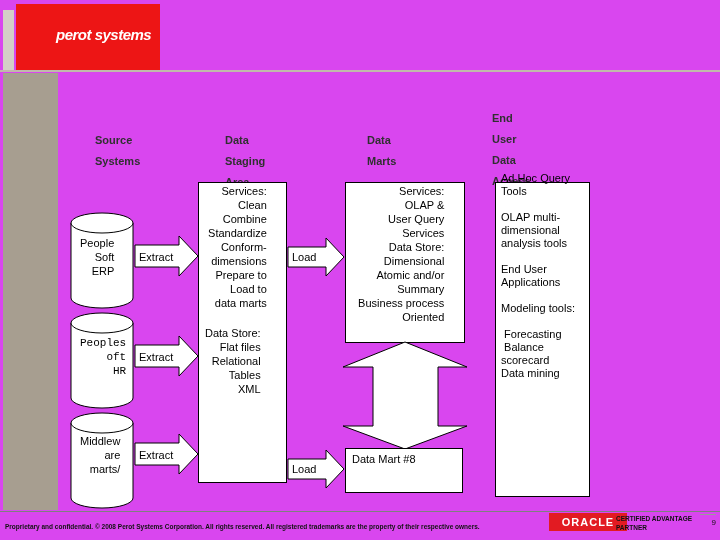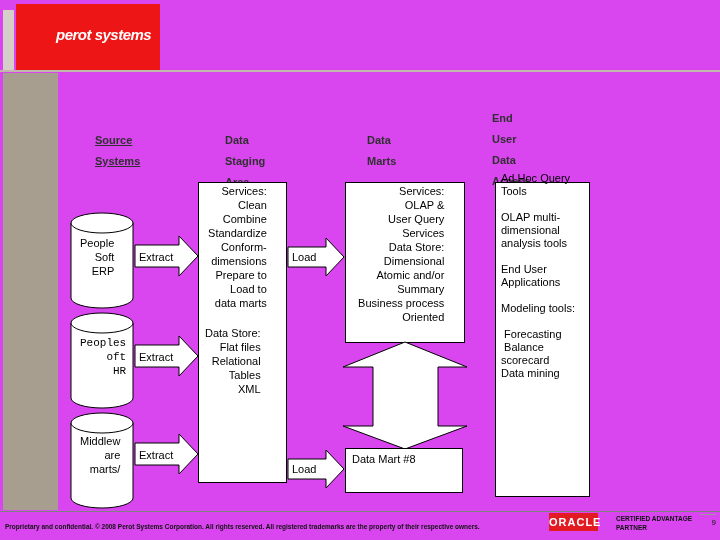--- a/index.html
+++ b/index.html
@@ -10,21 +10,21 @@
   
   .strip-light{left:3px;top:10px;width:11px;height:62px;background:#d4cfc7;}
   .red-box{left:16px;top:4px;width:144px;height:66px;background:#ed1515;z-index:1;}
   .logo-text{left:56px;top:26px;z-index:2;color:#fff;font-weight:bold;font-style:italic;
              font-size:15px;letter-spacing:-0.5px;}
   .title{left:38px;top:26px;z-index:3;font-size:22px;color:#000;}
   .top-rule{left:0;top:70px;width:720px;height:2px;background:#c1b9ab;z-index:0;}
   .left-bar{left:3px;top:73px;width:55px;height:437px;background:#a79e90;}
   
   .hdr{font-weight:bold;font-size:11px;line-height:21px;color:#303030;}
-  .h-source{left:95px;top:130px;text-decoration:underline;}
+  .h-source{left:95px;top:130px;}
   .h-staging{left:225px;top:130px;}
   .h-marts{left:367px;top:130px;}
   .h-enduser{left:492px;top:108px;}
   
   .bt{font-size:11px;line-height:14px;text-align:right;}
   .bt13{font-size:11px;line-height:13px;}
   
   .box{border:1px solid #000;background:#fff;box-sizing:border-box;}
   .staging-box{left:198px;top:182px;width:89px;height:301px;}
   .staging-services{left:205px;top:184px;}
@@ -39,21 +39,21 @@
   .cyl-t1{left:80px;top:236px;} .cyl-t2{left:80px;top:336px;font-family:Liberation Mono, monospace;} .cyl-t3{left:80px;top:434px;}
   .ex1{left:134px;top:235px;} .ex2{left:134px;top:335px;} .ex3{left:134px;top:433px;}
   .exl1{left:139px;top:250px;} .exl2{left:139px;top:350px;} .exl3{left:139px;top:448px;}
   .ld1{left:287px;top:236px;} .ld2{left:287px;top:448px;}
   .ldl1{left:292px;top:250px;} .ldl2{left:292px;top:462px;}
   .dwbus-shape{left:338px;top:339px;}
   .dwbus-text{left:378px;top:357px;}
   
   .footer-rule{left:0;top:511px;width:720px;height:1px;background:#7f7f7f;}
   .footer-text{left:5px;top:523px;font-size:6.5px;font-weight:bold;color:#111;width:520px;}
-  .oracle-box{left:549px;top:513px;width:49px;height:18px;background:#e21b22;color:#fff;
+  .oracle-box{left:549px;top:513px;width:78px;height:18px;background:#e21b22;color:#fff;
               font-weight:bold;font-size:11px;text-align:center;line-height:18px;letter-spacing:1px;}
   .partner-text{left:616px;top:514px;font-size:6.5px;line-height:9px;font-weight:bold;color:#111;}
   .page-dash{left:700px;top:514px;width:16px;height:1px;background:#9a9a9a;}
   .page-num{left:700px;top:518px;width:16px;font-size:8px;text-align:right;color:#111;}
 </style>
 </head>
 <body>
 
 <div class="slide">
 

